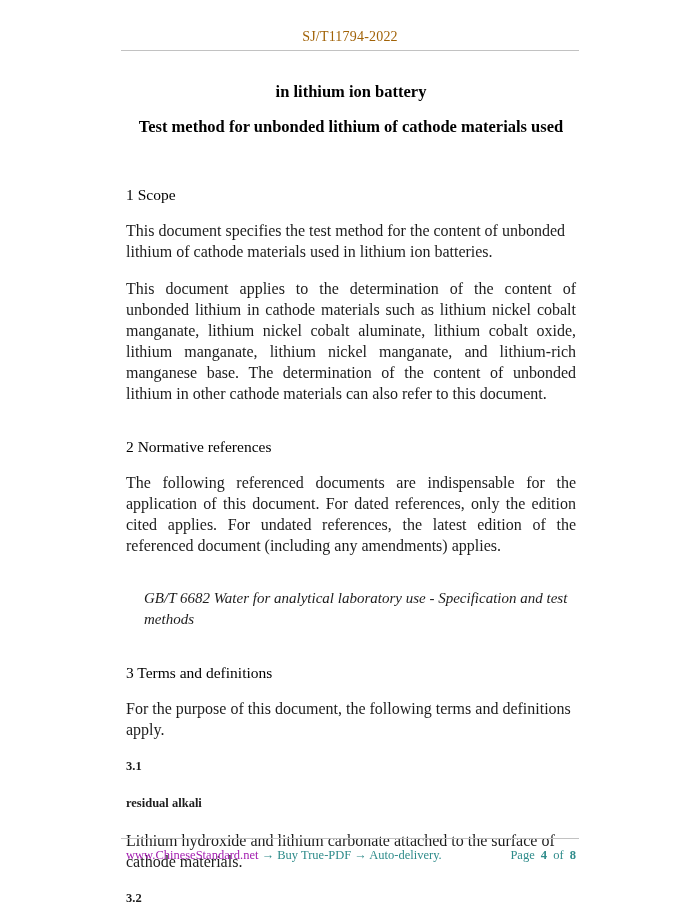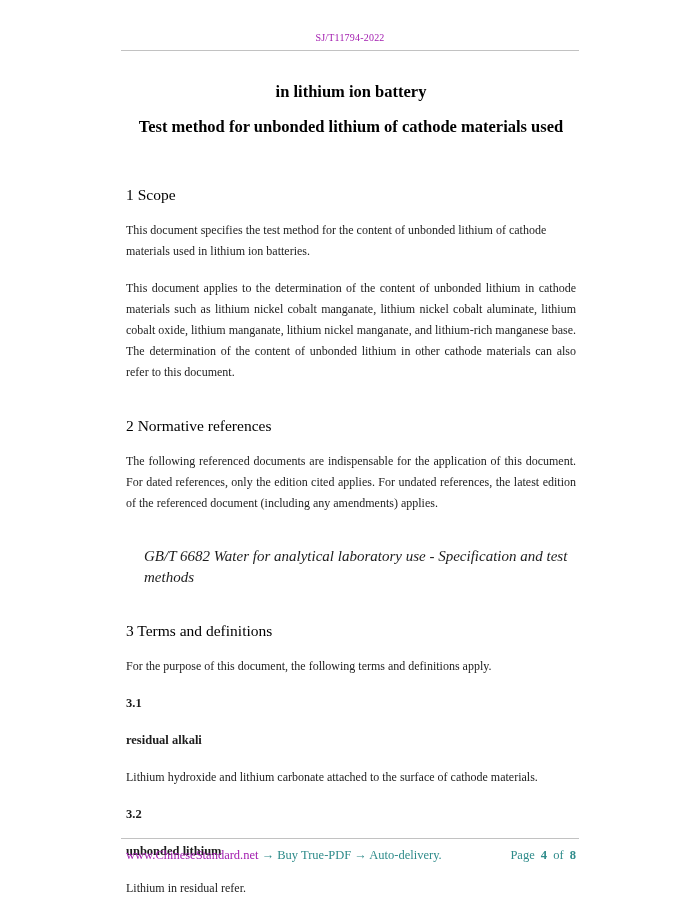--- a/index.html
+++ b/index.html
@@ -18,22 +18,22 @@
       background: #ffffff;
     }
     .header {
       position: absolute;
       top: 27px;
       left: 121px;
       right: 121px;
       text-align: center;
     }
     .doc-number {
-      color: #a21caf;
-      font-size: 10px;
+      color: #a16207;
+      font-size: 14px;
       letter-spacing: 0.2px;
       text-align: right;
     }
     .header-rule {
       position: absolute;
       top: 50px;
       left: 121px;
       right: 121px;
       border-top: 1px solid #c2c2c2;
     }
@@ -51,21 +51,21 @@
       line-height: 35px;
       margin-top: 4px;
     }
     .sec-heading {
       font-size: 15.5px;
       font-weight: normal;
       color: #000;
       margin-top: 34px;
     }
     .para {
-      font-size: 12px;
+      font-size: 16px;
       line-height: 21px;
       margin-top: 16px;
     }
     .just { text-align: justify; }
     .ref-line {
       font-size: 15px;
       line-height: 21px;
       margin-top: 32px;
       padding-left: 18px;
       font-style: italic;

